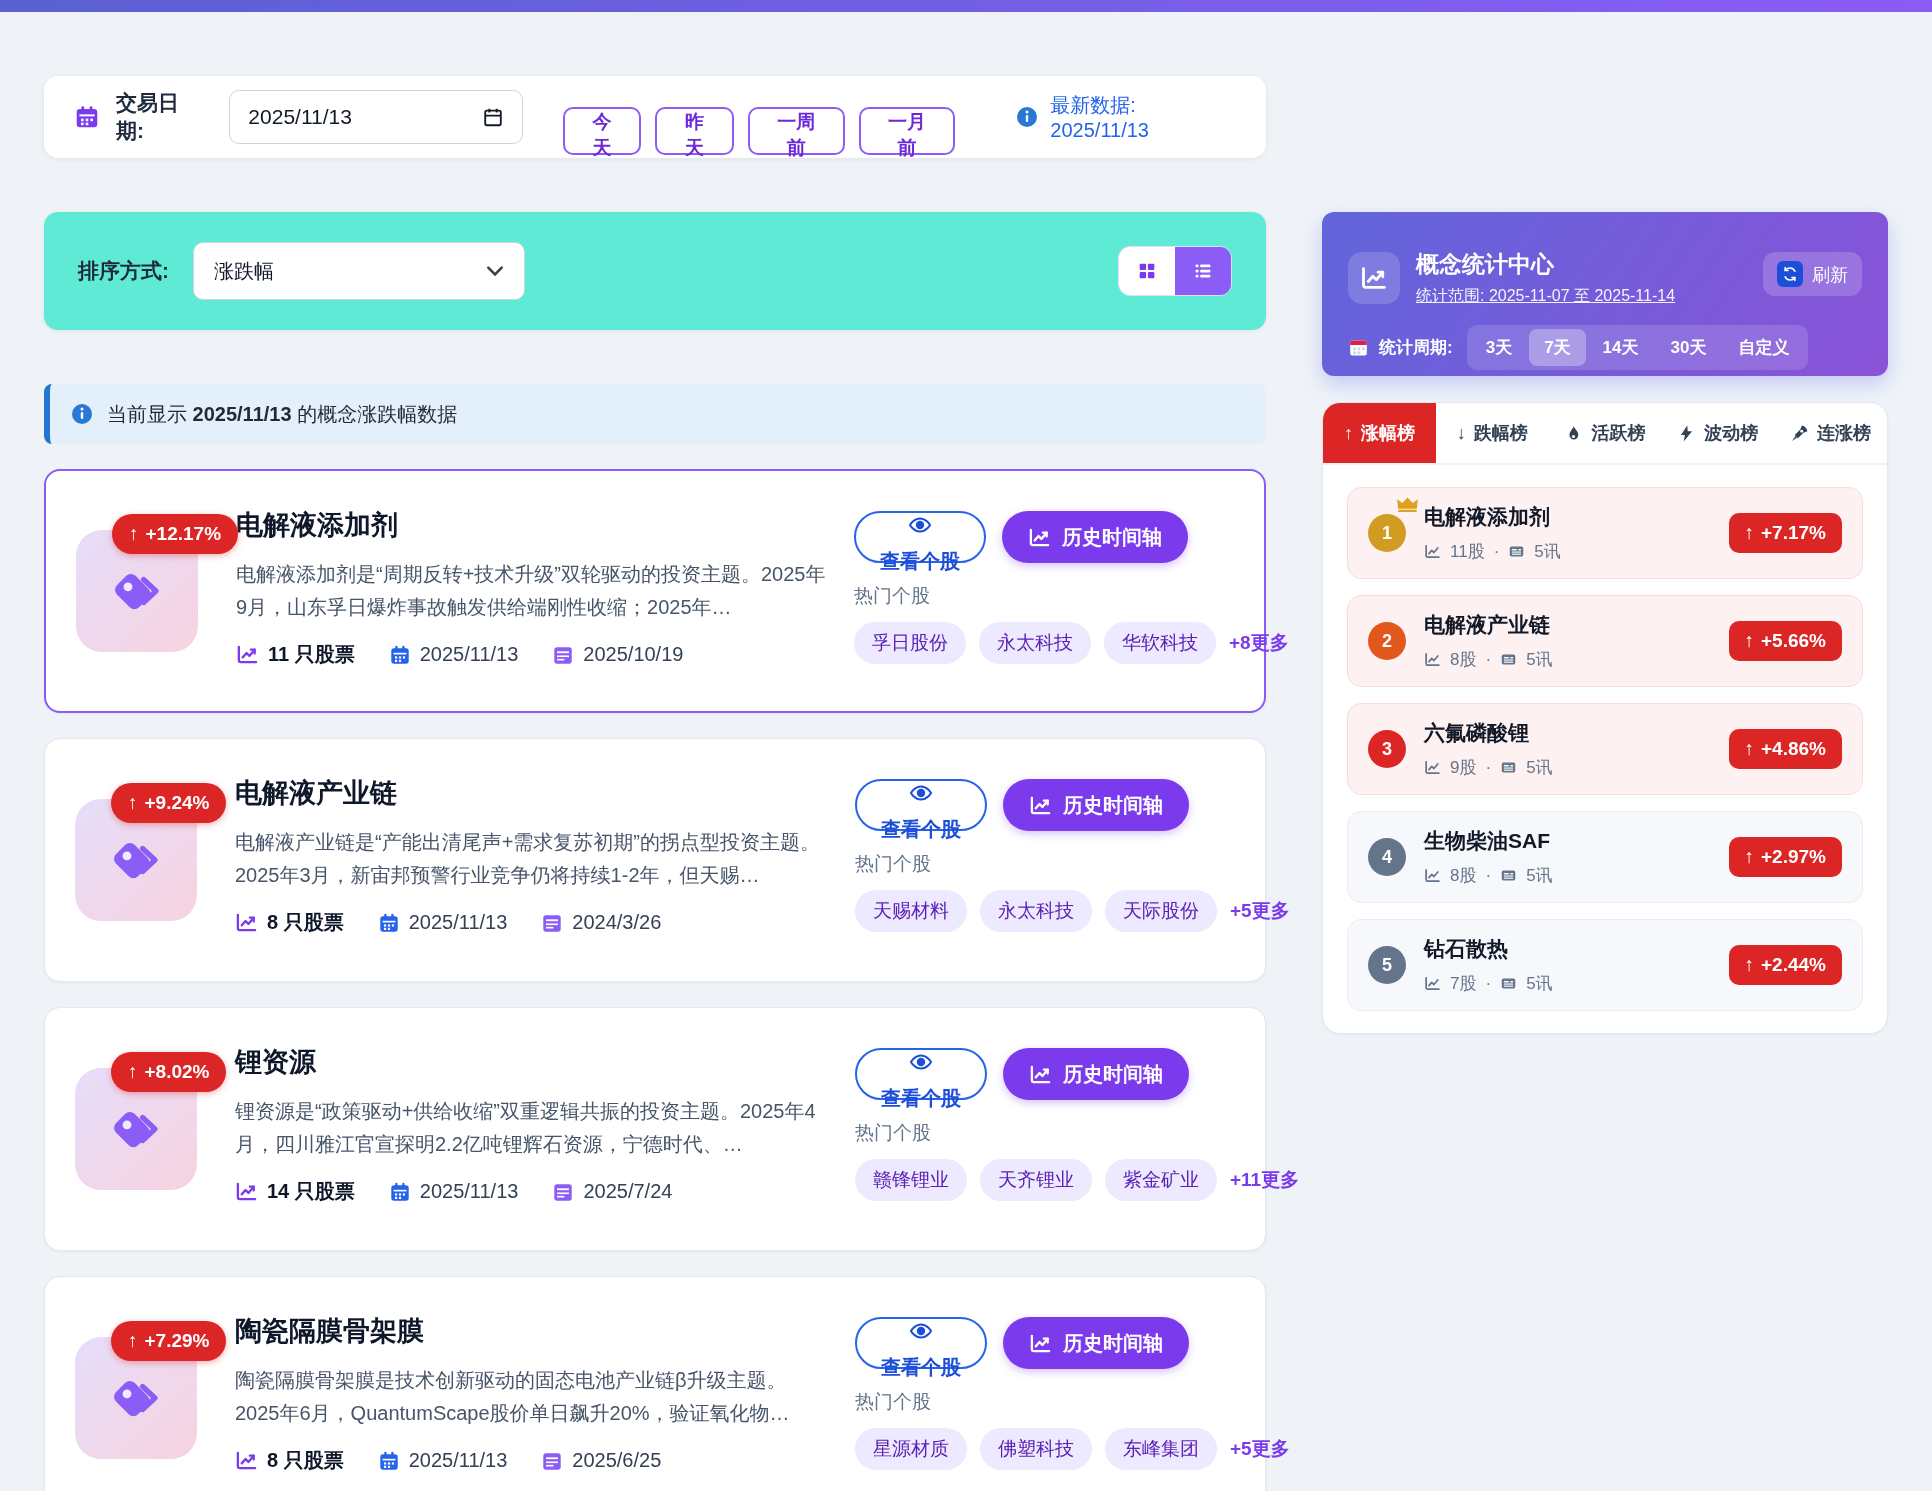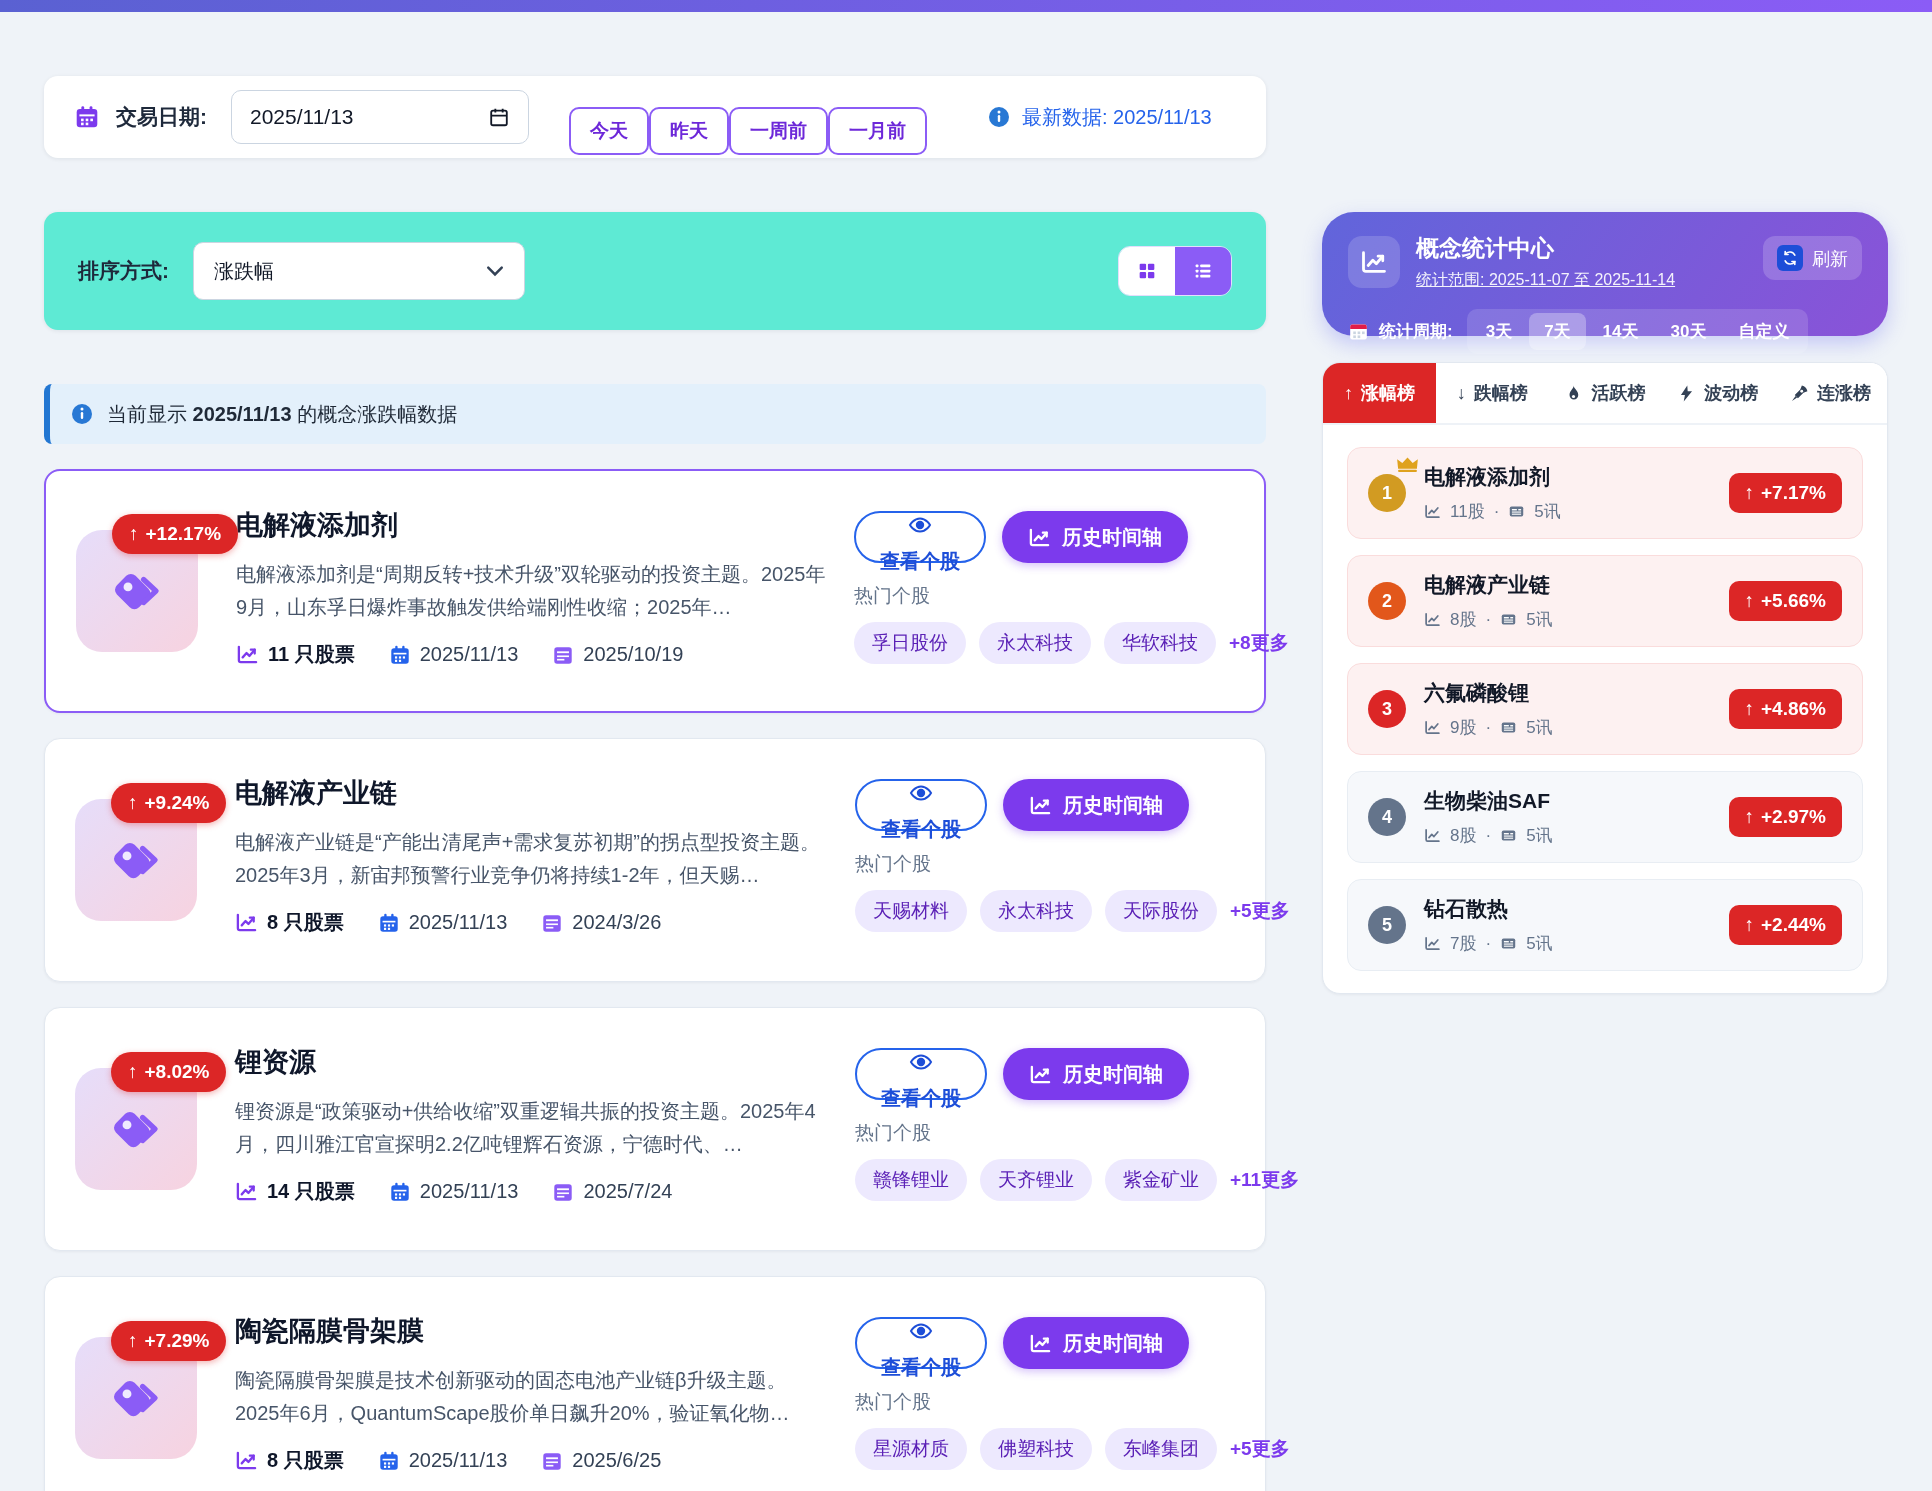--- a/index.html
+++ b/index.html
@@ -16,21 +16,21 @@
     width:1222px; height:82px; background:#fff; border-radius:14px;
     box-shadow:0 1px 4px rgba(15,23,42,.08);
     display:flex; align-items:center; padding:0 30px; gap:16px;
   }
   .dc-label { font-size:21px; font-weight:bold; color:#1e293b; }
   .date-input {
     width:298px; height:54px; border:1px solid #cbd5e1; border-radius:10px;
     display:flex; align-items:center; justify-content:space-between;
     padding:0 18px; font-size:21px; color:#111827; margin-left:8px; background:#fff;
   }
-  .quick-group { display:flex; margin-left:24px;margin-top:27px; }
+  .quick-group { display:flex; gap:14px; margin-left:24px;margin-top:27px; }
   .quick-btn {
     height:48px; padding:0 19px; background:#fff; border:2px solid #8b5cf6;
     border-radius:10px; color:#6d28d9; font-weight:bold; font-size:19px; cursor:pointer;
   }
   .latest { display:flex; align-items:center; gap:11px; margin-left:44px; color:#2563eb; font-size:20px; }
 
   
   .columns { display:flex; gap:56px; margin-top:54px; align-items:flex-start; }
   .left-col { width:1222px; flex:none; }
   .right-col { width:566px; flex:none; }
@@ -105,23 +105,23 @@
     display:flex; align-items:center; gap:11px; cursor:pointer;
     box-shadow:0 3px 8px rgba(124,58,237,.3);
   }
   .hot-label { margin:20px 0 13px; font-size:19px; color:#64748b; }
   .tags { display:flex; gap:13px; align-items:center; }
   .tag { background:#ede9fe; color:#5b21b6; font-size:19px; padding:8px 18px; border-radius:999px; white-space:nowrap; cursor:pointer; }
   .more { color:#7c3aed; font-size:19px; font-weight:bold; white-space:nowrap; cursor:pointer; }
 
   
   .stats-panel {
-    height:124px; border-radius:32px;
+    height:164px; border-radius:12px;
     background:linear-gradient(125deg,#6165db 0%,#8a53d8 100%);
-    padding:24px 26px; color:#fff;
+    padding:40px 26px; color:#fff;
     box-shadow:0 8px 20px rgba(99,102,241,.30);
   }
   .sp-head { display:flex; align-items:flex-start; }
   .sp-icon {
     width:52px; height:52px; border-radius:14px; background:rgba(255,255,255,.16);
     display:flex; align-items:center; justify-content:center; margin-right:16px; flex:none;
   }
   .sp-title { font-size:23px; font-weight:bold; line-height:1.1; }
   .sp-range { font-size:16px; opacity:.92; margin-top:9px;text-decoration:underline; }
   .refresh-btn {

